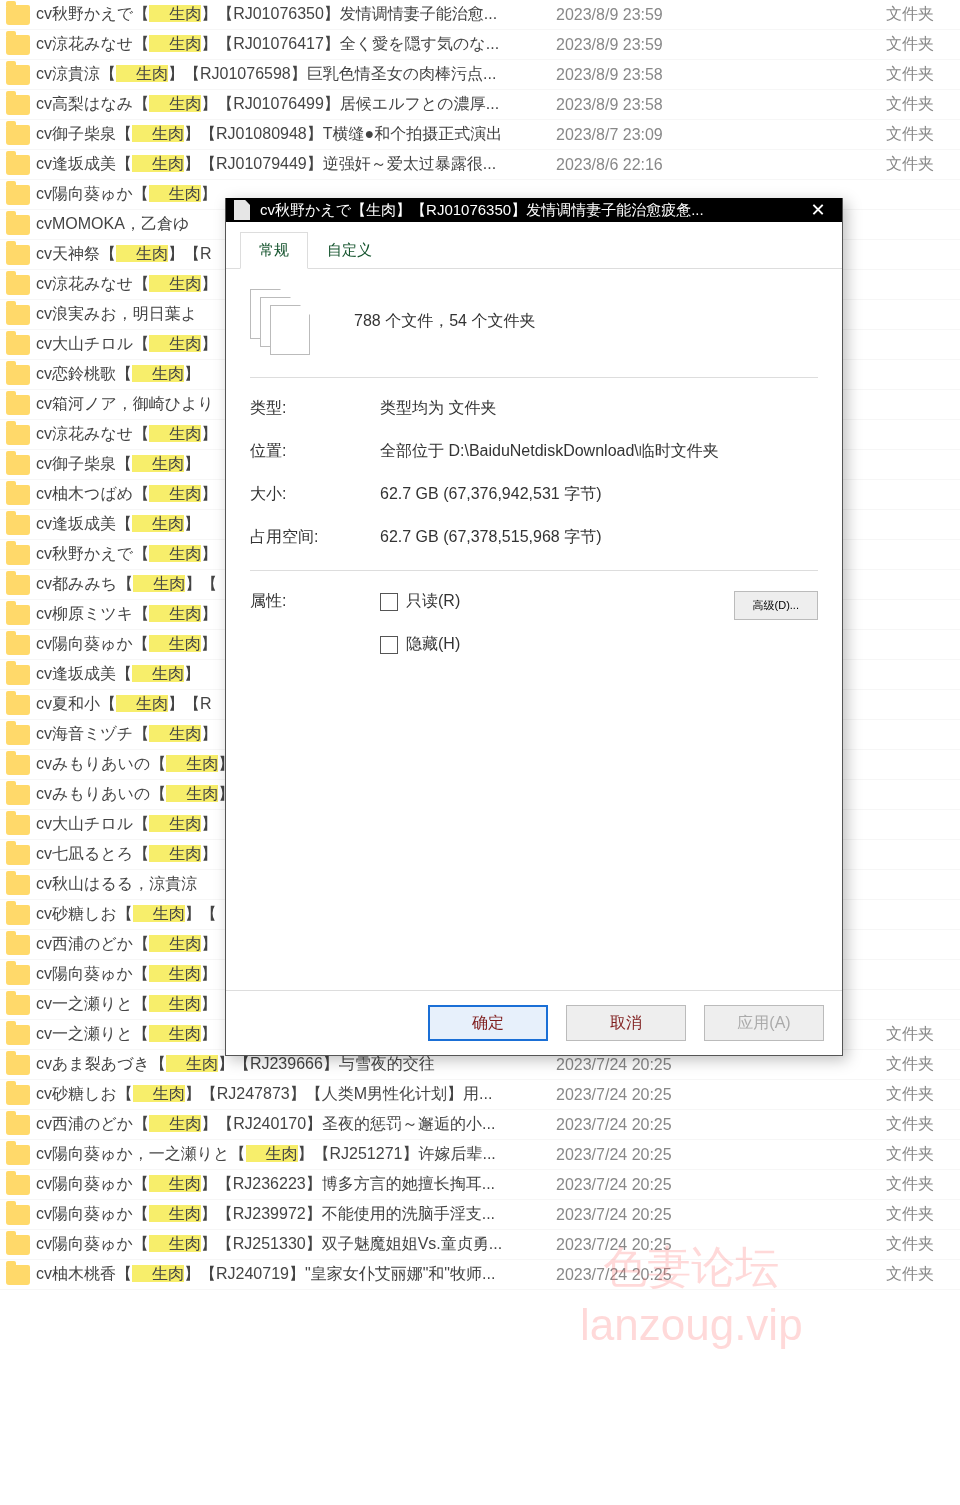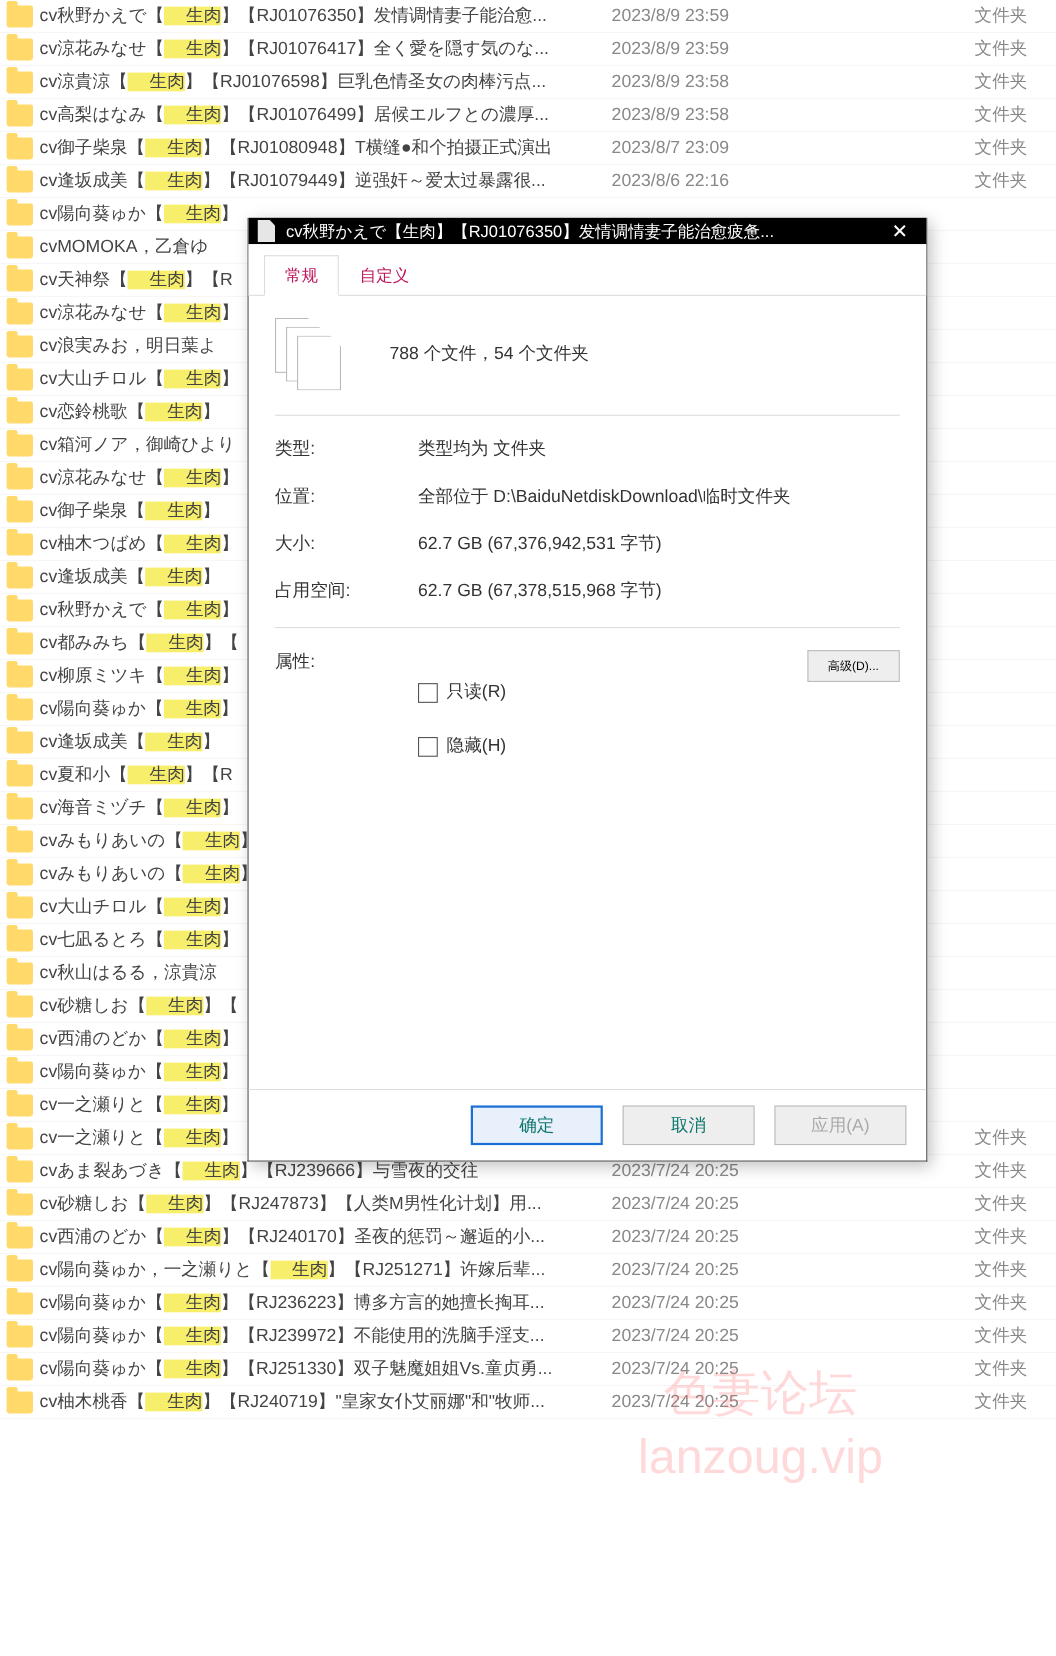--- a/index.html
+++ b/index.html
@@ -86,21 +86,21 @@
   }
   .titlebar .close {
     width:48px; height:100%; display:flex; align-items:center; justify-content:center;
     font-size:18px; cursor:pointer;
   }
   .tabs {
     display:flex; padding: 10px 14px 0 14px; border-bottom:1px solid #ddd;
     background:#fff;
   }
   .tab {
-    padding: 8px 18px; font-size:15px; color:#be185d;
+    padding: 8px 18px; font-size:15px; color:#14532d;
     border:1px solid transparent; border-bottom:none;
     margin-bottom:-1px;
     cursor:pointer;
   }
   .tab.active {
     border-color:#ddd; background:#fff;
     border-bottom:1px solid #fff;
   }
   .dialog-body {
     flex:1; padding: 20px 24px;
@@ -118,38 +118,38 @@
   .summary-icon .s1{left:0;top:0;}
   .summary-icon .s2{left:10px;top:8px;}
   .summary-icon .s3{left:20px;top:16px;}
   .sep { border:none; border-top:1px solid #ddd; margin: 6px 0 20px 0; }
   .field { display:flex; margin-bottom:22px; }
   .field .label { width:130px; color:#333; }
   .field .value { flex:1; color:#333; }
   .attr-row { display:flex; align-items:flex-start; }
   .attr-row .label { width:130px; }
   .attr-row .checks { flex:1; }
-  .checkline { display:flex; align-items:center; margin-bottom:22px;margin-top:28px; }
+  .checkline { display:flex; align-items:center; margin-bottom:22px; }
   .checkbox {
     width:18px; height:18px; border:1px solid #555; margin-right:8px;
     display:inline-block;
   }
   .adv-btn {
     border:1px solid #bbb; background:#eee;
     padding:6px 18px; font-size:11px; cursor:pointer;
   }
   .button-row {
     border-top:1px solid #ddd;
     display:flex; justify-content:flex-end;
     padding: 14px 18px; gap:18px;
   }
   .btn {
     width:120px; height:36px;
     border:1px solid #bbb; background:#eee;
-    font-size:16px; color:#0f766e;
+    font-size:16px; color:#7f1d1d;
     cursor:pointer;
   }
   .btn.default { border:2px solid #1a6fd6; background:#e7f0fb; }
   .btn:disabled { color:#aaa; }
   .watermark {
     position:absolute; left:580px; top:1238px;
     font-size:44px; color:#ff6b6b; opacity:0.25;
     pointer-events:none; font-weight:500; text-align:center; line-height:58px;
   }
 </style>

